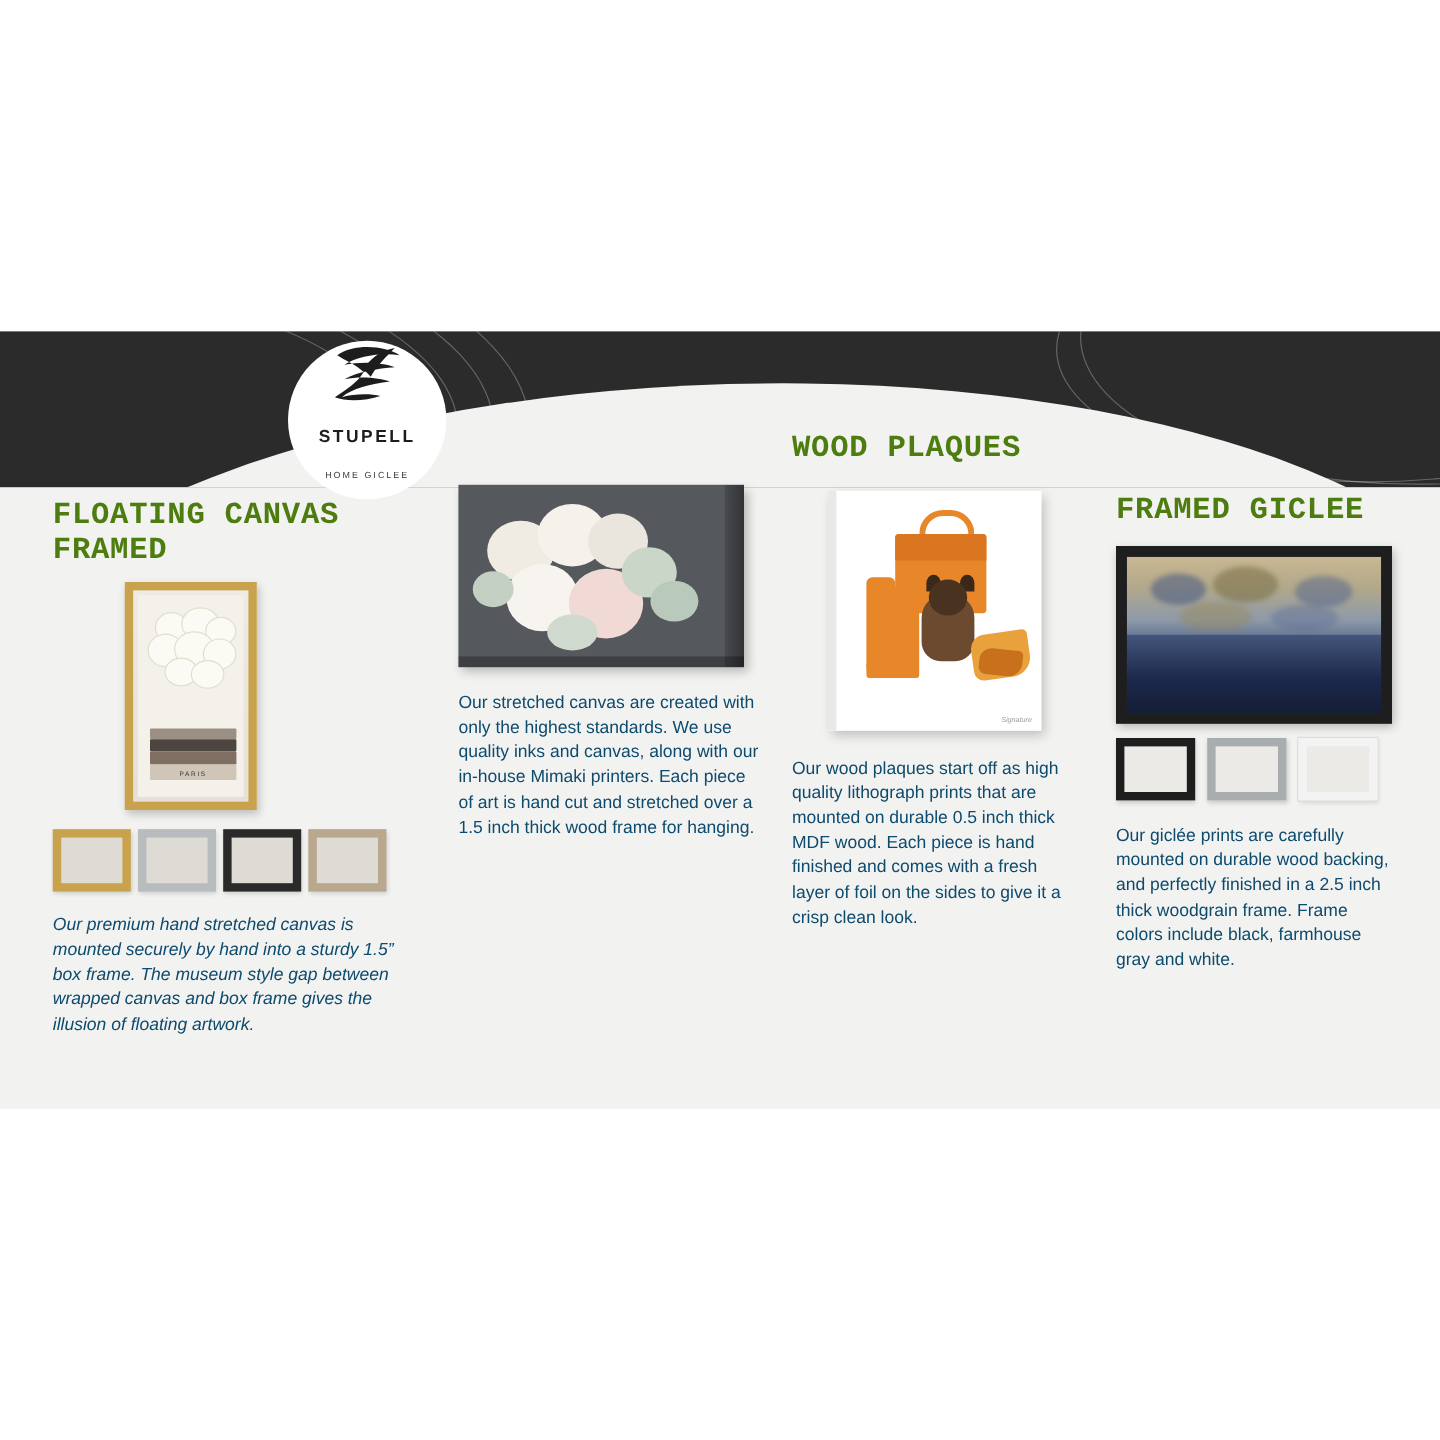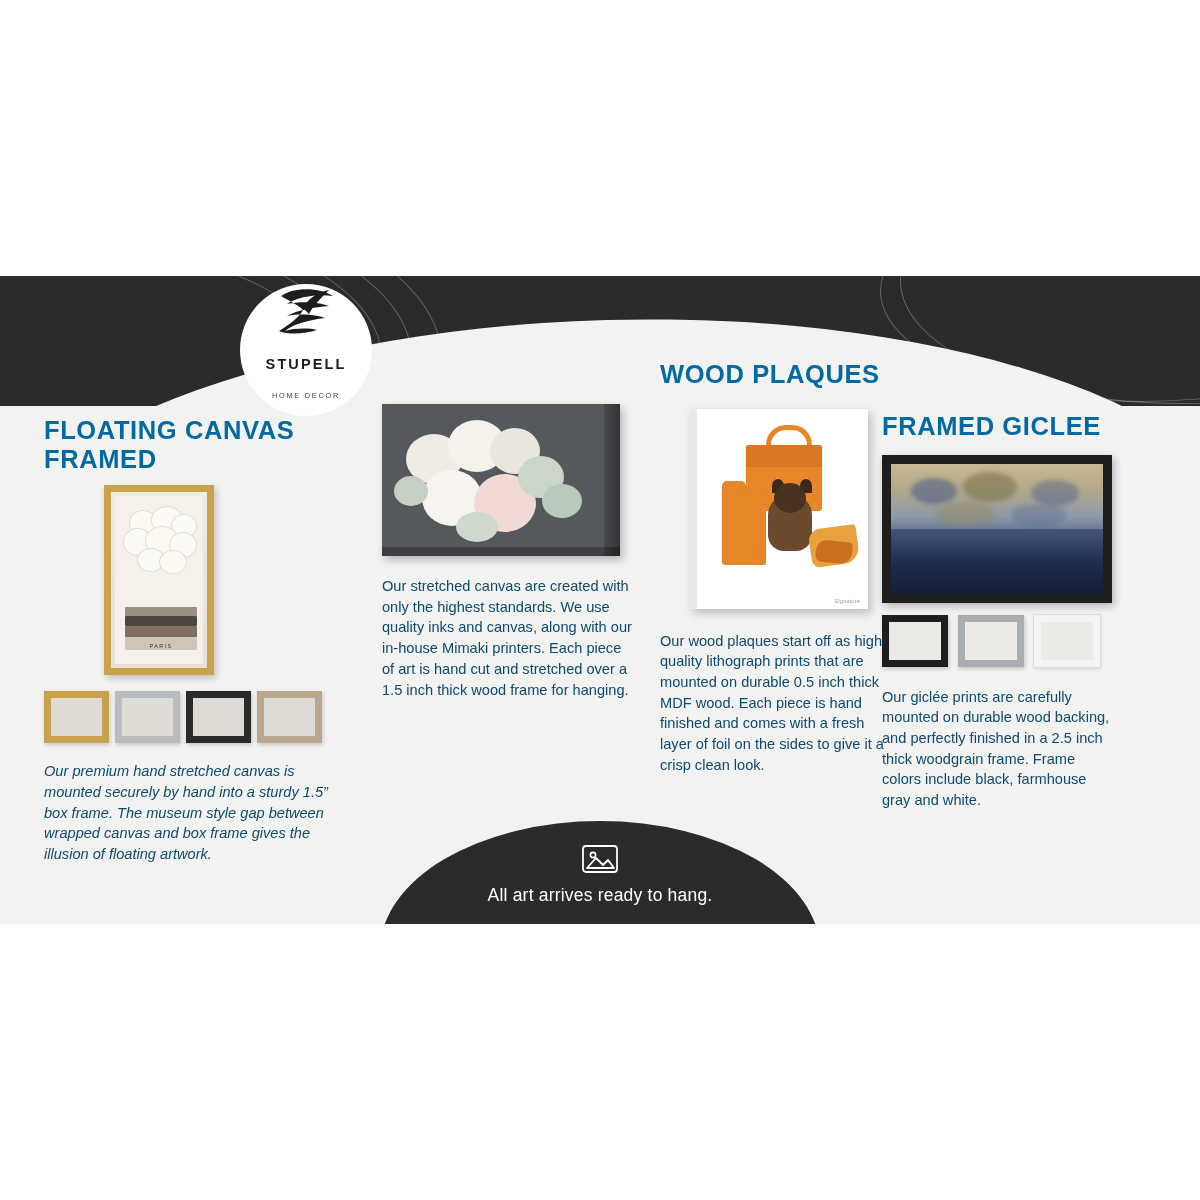--- a/index.html
+++ b/index.html
@@ -96,23 +96,24 @@
 
   
   .col {
     position: absolute;
     top: 0;
   }
   .col-title {
     font-size: 25.5px;
     font-weight: 700;
     letter-spacing: 0.6px;
-    color: #0369a1;
+    color: #4d7c0f;
     line-height: 1.12;
     text-transform: uppercase;
+    font-family: Liberation Mono, monospace;
   }
   .col-body {
     font-size: 14.6px;
     line-height: 1.42;
     color: #0c4a6e;
   }
 
   
   #col1 { left: 44px; top: 140px; width: 290px; }
   #col1 .col-title { margin: 0 0 8px 0; }
@@ -301,21 +302,21 @@
   .wp-sign {
     position: absolute;
     right: 8px; bottom: 5px;
     font-size: 6px;
     color: #a0a0a0;
     font-style: italic;
   }
   #col3 .col-body { margin-top: 22px; }
 
   
-  #col4 { left: 882px; top: 136px; width: 230px; }
+  #col4 { left: 930px; top: 136px; width: 230px; }
   .fg-art {
     position: relative;
     margin-top: 14px;
     width: 230px;
     height: 148px;
     box-sizing: border-box;
     border: 9px solid #1e1e1e;
     background: #1b2a4a;
     box-shadow: 2px 3px 8px rgba(0,0,0,0.28);
     overflow: hidden;
@@ -393,21 +394,21 @@
     <div class="stripe s7"></div>
     <div class="white-wave"></div>
   </div>
 
   <div class="logo-circle">
     <svg class="logo-mark" viewBox="0 0 66 54">
       <path d="M8 12 C22 2, 48 4, 60 12 C46 10, 26 12, 14 20 C28 17, 46 18, 56 22 C42 23, 24 26, 14 32 C28 29, 44 31, 52 34 C36 36, 20 40, 12 47 C22 44, 36 44, 44 46 C32 50, 16 51, 6 47 C14 42, 26 34, 30 26 C24 20, 14 16, 8 12 Z" fill="#1d1d1d"></path>
       <path d="M30 24 C34 16, 44 8, 56 6 C48 14, 40 22, 36 30 C34 28, 32 26, 30 24 Z" fill="#1d1d1d"></path>
     </svg>
     <div class="logo-name">STUPELL</div>
-    <div class="logo-sub">HOME DECOR</div>
+    <div class="logo-sub">HOME GICLEE</div>
   </div>
 
   <div class="col" id="col1">
     <div class="col-title">
       <div>FLOATING CANVAS</div>
       <div>FRAMED</div>
     </div>
 
     <div class="ffc-art">
       <div class="ffc-inner">
@@ -502,22 +503,14 @@
 
     <div class="fg-frames">
       <div class="fg-frame fgf-black"></div>
       <div class="fg-frame fgf-gray"></div>
       <div class="fg-frame fgf-white"></div>
     </div>
 
     <div class="col-body">Our giclée prints are carefully mounted on durable wood backing, and perfectly finished in a 2.5 inch thick woodgrain frame. Frame colors include black, farmhouse gray and white.</div>
   </div>
 
-  <div class="bottom-banner">
-    <svg class="banner-icon" viewBox="0 0 38 32">
-      <rect x="2" y="3" width="34" height="26" rx="3" fill="none" stroke="#ffffff" stroke-width="1.8"></rect>
-      <circle cx="12" cy="12" r="2.6" fill="none" stroke="#ffffff" stroke-width="1.6"></circle>
-      <path d="M6 25 L15 15 L22 22 L27 17 L33 25 Z" fill="none" stroke="#ffffff" stroke-width="1.8" stroke-linejoin="round"></path>
-    </svg>
-    <div class="banner-text">All art arrives ready to hang.</div>
-  </div>
 
 </div>
 
 </body></html>

